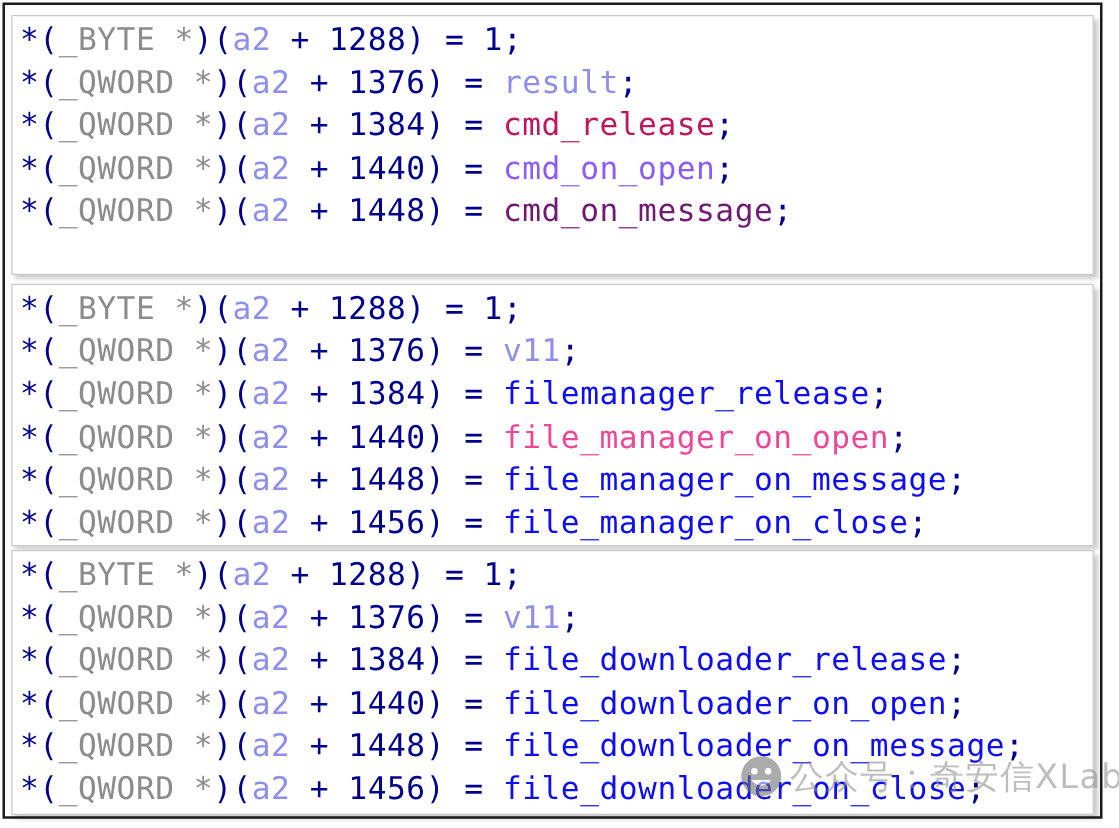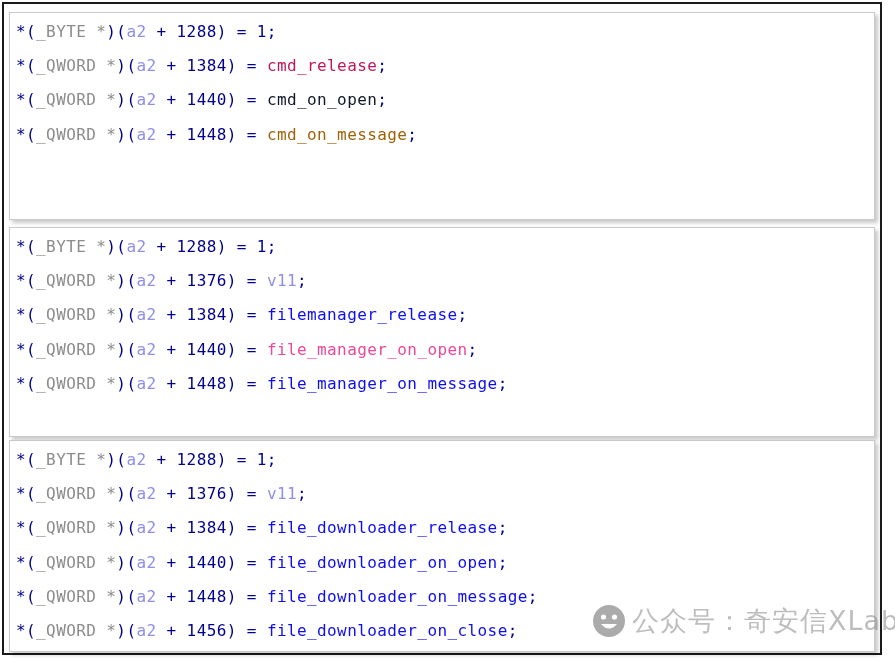--- a/index.html
+++ b/index.html
@@ -16,51 +16,53 @@
     border:1px solid #c9c9c9;
     box-shadow:3px 3px 4px rgba(0,0,0,0.22);
     padding:2px 0 0 6px;
     box-sizing:border-box;
   }
   .panel-1{top:8px;height:208px;}
   .panel-2{top:223px;height:210px;}
   .panel-3{top:436px;height:212px;}
   .code-line{
     white-space:pre;
-    font-size:16px;
+    font-size:25px;
     letter-spacing:0.4px;
     line-height:34.2px;
     height:34.2px;
   }
   .watermark{
     position:absolute;left:592px;top:602px;height:38px;
     display:flex;align-items:center;gap:6px;
     opacity:0.58;z-index:5;pointer-events:none;
   }
   .watermark-text{
     font-family:"DejaVu Sans","Liberation Sans",sans-serif;
     font-size:27px;color:#8f8f8f;white-space:nowrap;letter-spacing:1px;
   }
 </style>
 </head>
 <body>
 
 <div class="frame">
   <div class="panel panel-1">
       <div class="code-line"><span style="color: rgb(0, 0, 139);">*(</span><span style="color: rgb(140, 140, 140);">_BYTE *</span><span style="color: rgb(0, 0, 139);">)(</span><span style="color: rgb(143, 143, 234);">a2</span><span style="color: rgb(0, 0, 139);"> + 1288) = 1;</span></div>
+      <div class="code-line"><span style="color: rgb(0, 0, 139);">*(</span><span style="color: rgb(140, 140, 140);">_QWORD *</span><span style="color: rgb(0, 0, 139);">)(</span><span style="color: rgb(143, 143, 234);">a2</span><span style="color: rgb(0, 0, 139);"> + 1376) = </span><span style="color: rgb(143, 143, 234);">result</span><span style="color: rgb(0, 0, 139);">;</span></div>
       <div class="code-line"><span style="color: rgb(0, 0, 139);">*(</span><span style="color: rgb(140, 140, 140);">_QWORD *</span><span style="color: rgb(0, 0, 139);">)(</span><span style="color: rgb(143, 143, 234);">a2</span><span style="color: rgb(0, 0, 139);"> + 1384) = </span><span style="color: #be185d;">cmd_release</span><span style="color: rgb(0, 0, 139);">;</span></div>
-      <div class="code-line"><span style="color: rgb(0, 0, 139);">*(</span><span style="color: rgb(140, 140, 140);">_QWORD *</span><span style="color: rgb(0, 0, 139);">)(</span><span style="color: rgb(143, 143, 234);">a2</span><span style="color: rgb(0, 0, 139);"> + 1440) = </span><span style="color: #0f172a;">cmd_on_open</span><span style="color: rgb(0, 0, 139);">;</span></div>
-      <div class="code-line"><span style="color: rgb(0, 0, 139);">*(</span><span style="color: rgb(140, 140, 140);">_QWORD *</span><span style="color: rgb(0, 0, 139);">)(</span><span style="color: rgb(143, 143, 234);">a2</span><span style="color: rgb(0, 0, 139);"> + 1448) = </span><span style="color: #a16207;">cmd_on_message</span><span style="color: rgb(0, 0, 139);">;</span></div>
+      <div class="code-line"><span style="color: rgb(0, 0, 139);">*(</span><span style="color: rgb(140, 140, 140);">_QWORD *</span><span style="color: rgb(0, 0, 139);">)(</span><span style="color: rgb(143, 143, 234);">a2</span><span style="color: rgb(0, 0, 139);"> + 1440) = </span><span style="color: #8b5cf6;">cmd_on_open</span><span style="color: rgb(0, 0, 139);">;</span></div>
+      <div class="code-line"><span style="color: rgb(0, 0, 139);">*(</span><span style="color: rgb(140, 140, 140);">_QWORD *</span><span style="color: rgb(0, 0, 139);">)(</span><span style="color: rgb(143, 143, 234);">a2</span><span style="color: rgb(0, 0, 139);"> + 1448) = </span><span style="color: #701a75;">cmd_on_message</span><span style="color: rgb(0, 0, 139);">;</span></div>
     </div>
   <div class="panel panel-2">
       <div class="code-line"><span style="color: rgb(0, 0, 139);">*(</span><span style="color: rgb(140, 140, 140);">_BYTE *</span><span style="color: rgb(0, 0, 139);">)(</span><span style="color: rgb(143, 143, 234);">a2</span><span style="color: rgb(0, 0, 139);"> + 1288) = 1;</span></div>
       <div class="code-line"><span style="color: rgb(0, 0, 139);">*(</span><span style="color: rgb(140, 140, 140);">_QWORD *</span><span style="color: rgb(0, 0, 139);">)(</span><span style="color: rgb(143, 143, 234);">a2</span><span style="color: rgb(0, 0, 139);"> + 1376) = </span><span style="color: rgb(143, 143, 234);">v11</span><span style="color: rgb(0, 0, 139);">;</span></div>
       <div class="code-line"><span style="color: rgb(0, 0, 139);">*(</span><span style="color: rgb(140, 140, 140);">_QWORD *</span><span style="color: rgb(0, 0, 139);">)(</span><span style="color: rgb(143, 143, 234);">a2</span><span style="color: rgb(0, 0, 139);"> + 1384) = </span><span style="color: rgb(14, 14, 240); margin-top: 25px;">filemanager_release</span><span style="color: rgb(0, 0, 139);">;</span></div>
       <div class="code-line"><span style="color: rgb(0, 0, 139);">*(</span><span style="color: rgb(140, 140, 140);">_QWORD *</span><span style="color: rgb(0, 0, 139);">)(</span><span style="color: rgb(143, 143, 234);">a2</span><span style="color: rgb(0, 0, 139);"> + 1440) = </span><span style="color: #ec4899;">file_manager_on_open</span><span style="color: rgb(0, 0, 139);">;</span></div>
       <div class="code-line"><span style="color: rgb(0, 0, 139);">*(</span><span style="color: rgb(140, 140, 140);">_QWORD *</span><span style="color: rgb(0, 0, 139);">)(</span><span style="color: rgb(143, 143, 234);">a2</span><span style="color: rgb(0, 0, 139);"> + 1448) = </span><span style="color: rgb(14, 14, 240);">file_manager_on_message</span><span style="color: rgb(0, 0, 139);">;</span></div>
+      <div class="code-line"><span style="color: rgb(0, 0, 139);">*(</span><span style="color: rgb(140, 140, 140);">_QWORD *</span><span style="color: rgb(0, 0, 139);">)(</span><span style="color: rgb(143, 143, 234);">a2</span><span style="color: rgb(0, 0, 139);"> + 1456) = </span><span style="color: rgb(14, 14, 240);">file_manager_on_close</span><span style="color: rgb(0, 0, 139);">;</span></div>
     </div>
   <div class="panel panel-3">
       <div class="code-line"><span style="color: rgb(0, 0, 139);">*(</span><span style="color: rgb(140, 140, 140);">_BYTE *</span><span style="color: rgb(0, 0, 139);">)(</span><span style="color: rgb(143, 143, 234);">a2</span><span style="color: rgb(0, 0, 139);"> + 1288) = 1;</span></div>
       <div class="code-line"><span style="color: rgb(0, 0, 139);">*(</span><span style="color: rgb(140, 140, 140);">_QWORD *</span><span style="color: rgb(0, 0, 139);">)(</span><span style="color: rgb(143, 143, 234);">a2</span><span style="color: rgb(0, 0, 139);"> + 1376) = </span><span style="color: rgb(143, 143, 234);">v11</span><span style="color: rgb(0, 0, 139);">;</span></div>
       <div class="code-line"><span style="color: rgb(0, 0, 139);">*(</span><span style="color: rgb(140, 140, 140);">_QWORD *</span><span style="color: rgb(0, 0, 139);">)(</span><span style="color: rgb(143, 143, 234);">a2</span><span style="color: rgb(0, 0, 139);"> + 1384) = </span><span style="color: rgb(14, 14, 240);">file_downloader_release</span><span style="color: rgb(0, 0, 139);">;</span></div>
       <div class="code-line"><span style="color: rgb(0, 0, 139);">*(</span><span style="color: rgb(140, 140, 140);">_QWORD *</span><span style="color: rgb(0, 0, 139);">)(</span><span style="color: rgb(143, 143, 234);">a2</span><span style="color: rgb(0, 0, 139);"> + 1440) = </span><span style="color: rgb(14, 14, 240);">file_downloader_on_open</span><span style="color: rgb(0, 0, 139);">;</span></div>
       <div class="code-line"><span style="color: rgb(0, 0, 139);">*(</span><span style="color: rgb(140, 140, 140);">_QWORD *</span><span style="color: rgb(0, 0, 139);">)(</span><span style="color: rgb(143, 143, 234);">a2</span><span style="color: rgb(0, 0, 139);"> + 1448) = </span><span style="color: rgb(14, 14, 240);">file_downloader_on_message</span><span style="color: rgb(0, 0, 139);">;</span></div>
       <div class="code-line"><span style="color: rgb(0, 0, 139);">*(</span><span style="color: rgb(140, 140, 140);">_QWORD *</span><span style="color: rgb(0, 0, 139);">)(</span><span style="color: rgb(143, 143, 234);">a2</span><span style="color: rgb(0, 0, 139);"> + 1456) = </span><span style="color: rgb(14, 14, 240);">file_downloader_on_close</span><span style="color: rgb(0, 0, 139);">;</span></div>
     </div>
 </div>

